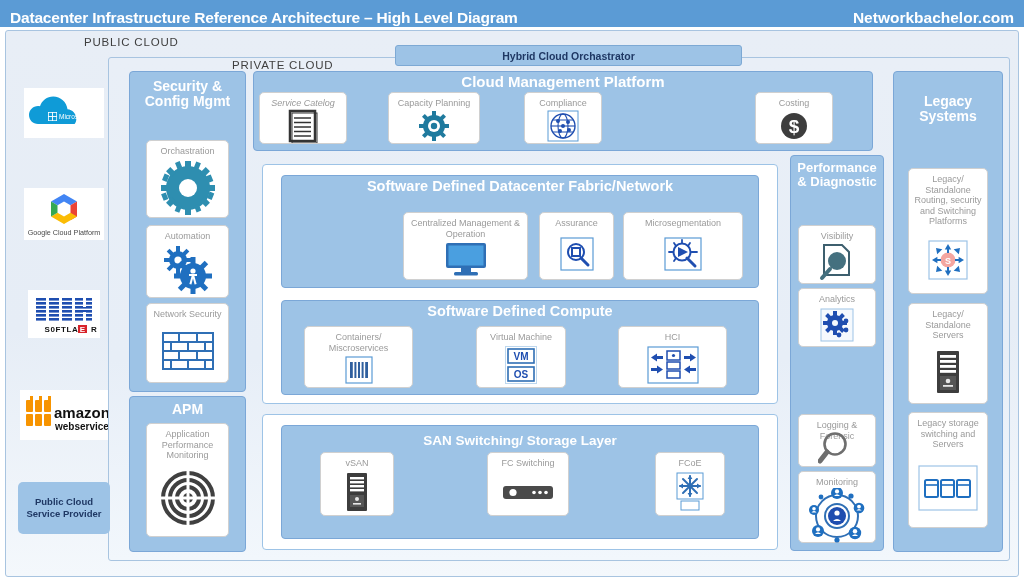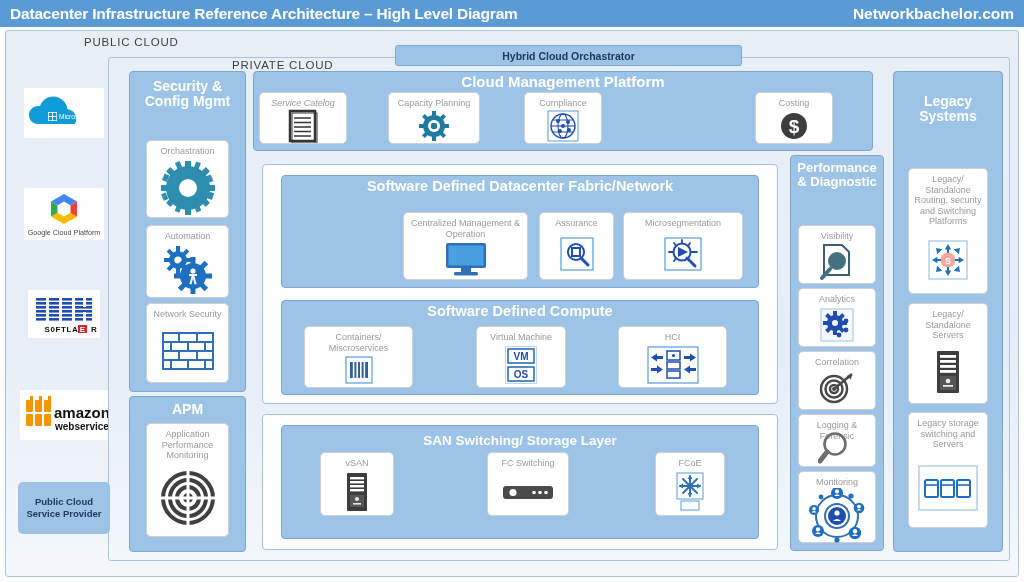--- a/index.html
+++ b/index.html
@@ -2,21 +2,21 @@
 <html><head>
 <meta charset="utf-8">
 <style>
   html,body{margin:0;padding:0;background:#fff;}
   body{width:1024px;height:582px;overflow:hidden;
        font-family:"Liberation Sans","DejaVu Sans",sans-serif;}
   .page{position:relative;width:1024px;height:582px;box-sizing:border-box;}
 
   
   .titlebar{position:absolute;left:0;top:0;width:1024px;height:27px;
-            background:#5b9bd5;display:flex;align-items:center;
+            background:#5b9bd5;display:flex;align-items:flex-end;
             justify-content:space-between;box-sizing:border-box;padding:0 10px;}
   .titlebar .t-left{color:#ffffff;font-size:15.5px;font-weight:bold;
             letter-spacing:-0.2px;white-space:nowrap;}
   .titlebar .t-right{color:#ffffff;font-size:15.5px;font-weight:bold;white-space:nowrap;}
 
   
   .public-cloud{position:absolute;left:5px;top:30px;width:1014px;height:547px;
        box-sizing:border-box;border:1px solid #a8c4e0;border-radius:3px;
        background:linear-gradient(180deg,#e8eef6 0%,#e6edf6 55%,#f4f8fc 100%);}
   .pc-label{position:absolute;left:84px;top:36px;font-size:11.5px;color:#3f3f3f;
@@ -531,35 +531,20 @@
           <rect x="-12" y="-2" width="5" height="4" transform="rotate(45)"></rect>
           <rect x="7" y="-2" width="5" height="4" transform="rotate(45)"></rect>
             </g>
           <circle r="3" fill="#f5f9fd"></circle>
         </g>
         <g fill="#1f4eb0">
           <circle cx="26" cy="13" r="2.4"></circle>
             <circle cx="26" cy="22" r="2.4"></circle>
             <circle cx="19" cy="27" r="2.4"></circle>
         </g>
-      </svg>
-    </div>
-  </div>
-  <div class="tile" style="left:798px;top:351px;width:78px;height:59px;">
-    <div class="tile-label">Correlation</div>
-    <div class="tile-icon">
-      <svg width="38" height="34" viewBox="0 0 38 34">
-        <g fill="none" stroke="#4a4a4a">
-          <circle cx="16" cy="18" r="13" stroke-width="2.5"></circle>
-          <circle cx="16" cy="18" r="8.5" stroke-width="2.5"></circle>
-          <circle cx="16" cy="18" r="4" stroke-width="2.5"></circle>
-        </g>
-        <circle cx="16" cy="18" r="2" fill="#4a4a4a"></circle>
-        <line x1="16" y1="18" x2="34" y2="3" stroke="#4a4a4a" stroke-width="2.5"></line>
-        <path d="M34 3 l-1 5.5 l-4.5 -3.5 Z" fill="#4a4a4a"></path>
       </svg>
     </div>
   </div>
   <div class="tile" style="left:798px;top:414px;width:78px;height:53px;">
     <div class="tile-label">Logging &amp; Forensic</div>
     <div class="tile-icon" style="margin-top:-14px;">
       <svg width="38" height="34" viewBox="0 0 38 34">
         <circle cx="17" cy="14" r="10.5" fill="none" stroke="#6e6e6e" stroke-width="2.6"></circle>
         <line x1="9" y1="22" x2="2" y2="31" stroke="#6e6e6e" stroke-width="5" stroke-linecap="round"></line>
       </svg>

